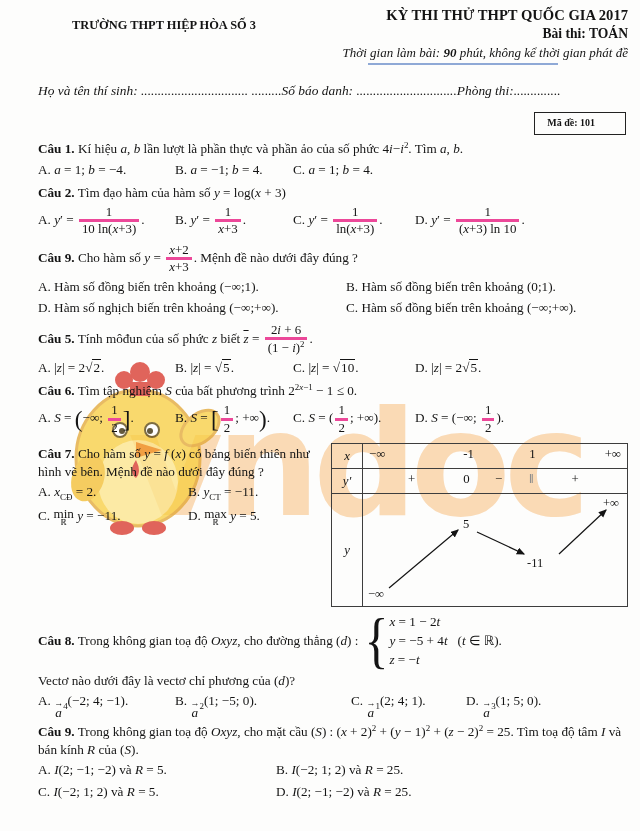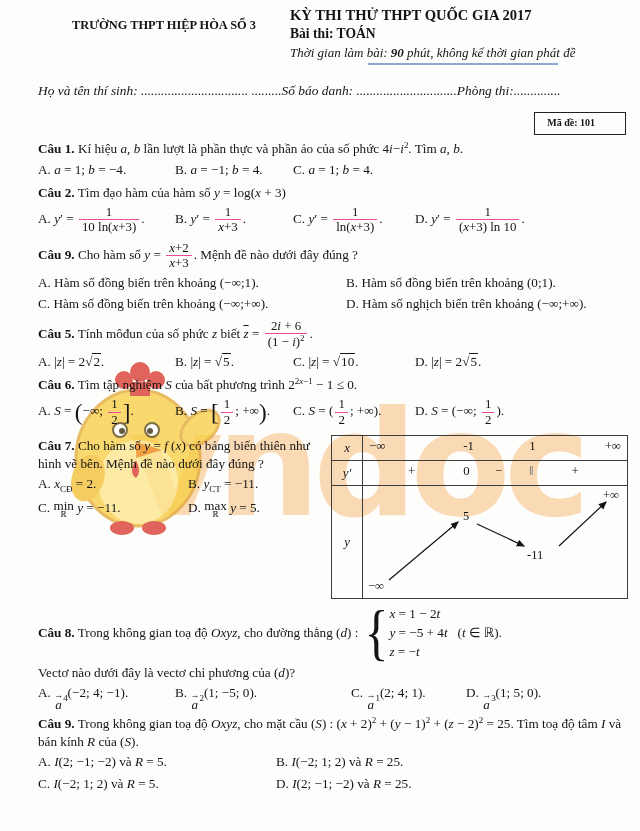--- a/index.html
+++ b/index.html
@@ -14,21 +14,21 @@
            color:rgba(244,164,74,0.40);}
   .wm-chick{position:absolute;left:50px;top:358px;opacity:0.78;}
 
   
   .content{position:relative;z-index:1;padding:6px 12px 0 38px;}
 
   .header{display:flex;}
   .header-left{width:252px;text-align:center;padding-top:3px;font-size:12.4px;}
   .dept{letter-spacing:0.2px;}
   .school{font-weight:bold;margin-top:8px;}
-  .header-right{flex:1;text-align:left;}
+  .header-right{flex:1;text-align:right;}
   .exam-title{font-weight:bold;font-size:14.6px;}
   .subject{font-weight:bold;font-size:13.6px;}
   .duration{font-style:italic;font-size:13px;margin-top:1px;}
   .duration-underline{height:2px;background:#8fa9d6;width:190px;margin:2px auto 0 auto;
                       transform:translateX(4px);}
 
   .candidate-line{font-style:italic;margin-top:17px;font-size:13.4px;}
   .code-row{text-align:right;margin:12px 2px 2px 0;}
   .code-box{display:inline-block;border:1.6px solid #222;padding:3px 30px 5px 12px;
             font-weight:bold;font-size:10px;}
@@ -41,21 +41,21 @@
   .opts2n{display:grid;grid-template-columns:238px 1fr;margin:2px 0;}
   .opt{padding:1px 0;}
 
   
   i{font-style:italic;}
   sup{font-size:0.68em;}
   sub{font-size:0.68em;}
   .frac{display:inline-flex;flex-direction:column;vertical-align:middle;text-align:center;
         margin:0 2px;line-height:1.12;font-size:0.98em;}
   .frac .n{padding:0 3px;}
-  .frac .d{border-top:1px solid #ec4899;padding:0 3px;font-family:Liberation Serif, serif;}
+  .frac .d{border-top:3px solid #ec4899;padding:0 3px;font-family:Liberation Serif, serif;}
   .bar{text-decoration:overline;}
   .sq{white-space:nowrap;}
   .sqb{border-top:1px solid #141414;padding:0 1px;}
   .big{font-size:1.75em;font-weight:300;vertical-align:middle;line-height:0.9;}
   .stack{display:inline-flex;flex-direction:column;text-align:center;vertical-align:middle;
          line-height:0.85;}
   .stack .r{font-size:8.5px;}
   .vec{display:inline-flex;flex-direction:column;text-align:center;line-height:0.62;
        vertical-align:-1px;}
   .vec .arr{font-size:9px;height:8px;}
@@ -165,22 +165,22 @@
     <div class="q">
       <div class="stem"><b>Câu 9.</b> Cho hàm số <i>y</i> = <span class="frac">
             <span class="n"><i>x</i>+2</span>
             <span class="d"><i>x</i>+3</span>
           </span>. Mệnh đề nào dưới đây đúng ?</div>
       <div class="opts2">
         <span class="opt">A. Hàm số đồng biến trên khoảng (−∞;1).</span>
         <span class="opt">B. Hàm số đồng biến trên khoảng (0;1).</span>
       </div>
       <div class="opts2">
+        <span class="opt">D. Hàm số nghịch biến trên khoảng (−∞;+∞).</span>
         <span class="opt">C. Hàm số đồng biến trên khoảng (−∞;+∞).</span>
-        <span class="opt">D. Hàm số nghịch biến trên khoảng (−∞;+∞).</span>
       </div>
     </div>
 
     <div class="q">
     </div>
 
     <div class="q">
       <div class="stem"><b>Câu 5.</b> Tính môđun của số phức <i>z</i> biết <span class="bar"><i>z</i></span> = <span class="frac">
             <span class="n">2<i>i</i> + 6</span>
             <span class="d">(1 − <i>i</i>)<sup>2</sup></span>

